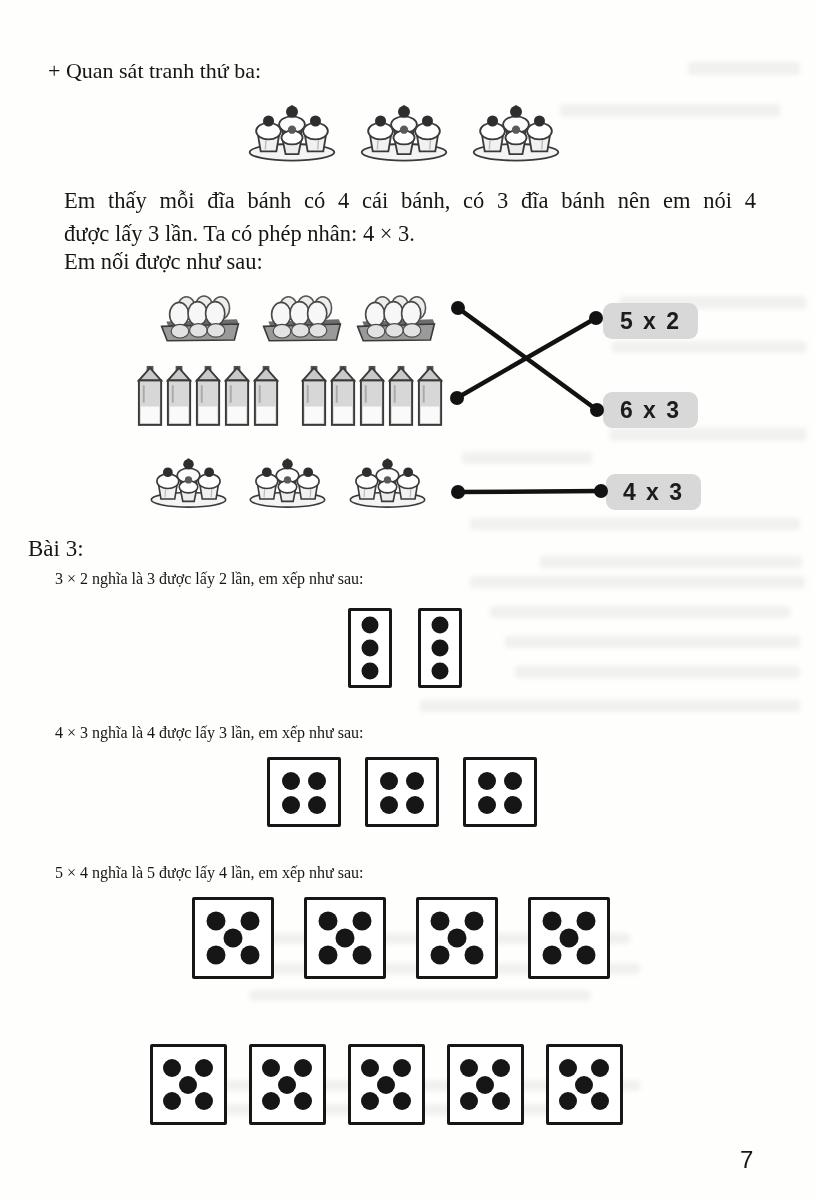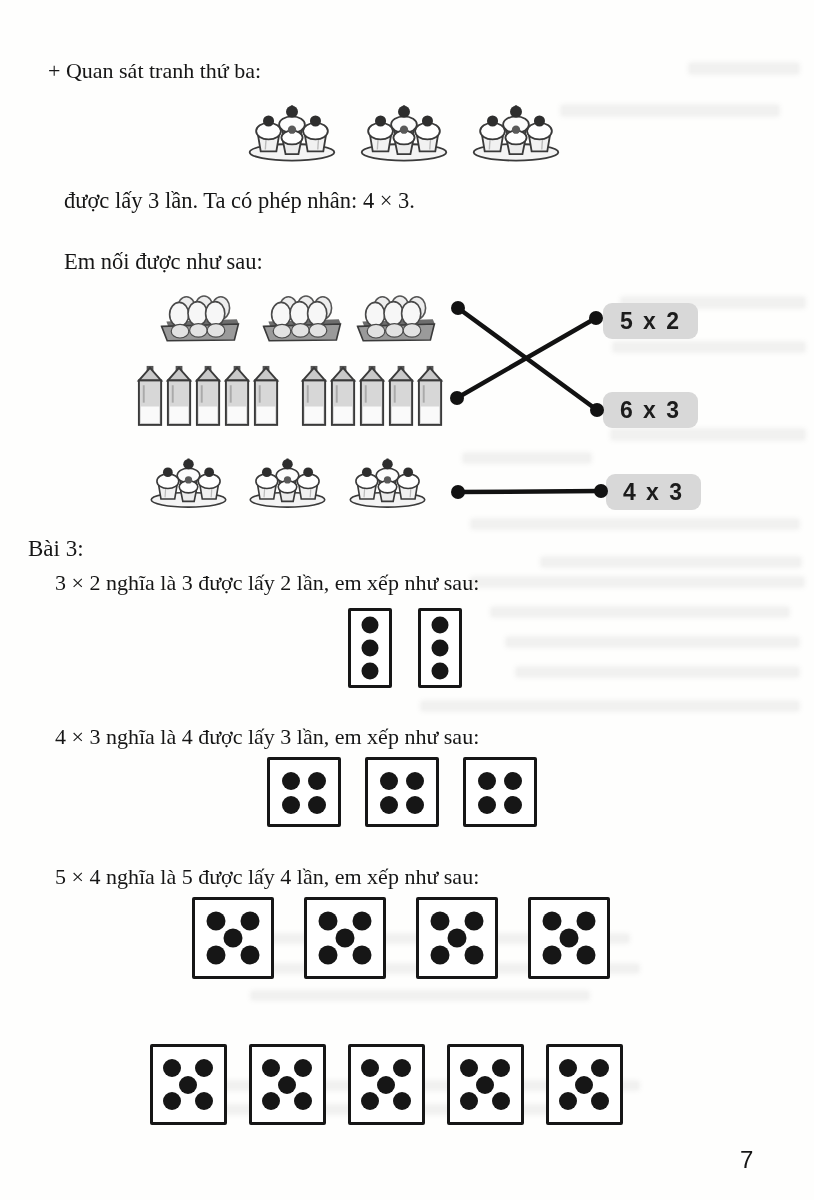--- a/index.html
+++ b/index.html
@@ -14,21 +14,21 @@
     font-family:"Liberation Serif","DejaVu Serif",serif;
   }
   .abs{position:absolute;}
   .bleed{position:absolute;background:rgba(110,110,110,.09);filter:blur(2px);border-radius:3px;}
   .observe{font-size:22px;}
   .para{width:692px;font-size:22.5px;line-height:33px;}
   .para-l1{display:block;text-align:justify;text-align-last:justify;white-space:nowrap;}
   .para-l2{display:block;}
   .lead{font-size:22.5px;}
   .title{font-size:23px;font-weight:normal;}
-  .stmt{position:absolute;font-size:22px;white-space:nowrap;}
+  .stmt{position:absolute;font-size:16px;white-space:nowrap;}
   .pill{
     position:absolute;background:var(--label-bg);border-radius:9px;
     width:95px;height:36px;display:flex;align-items:center;justify-content:center;
     font-family:"Liberation Sans","DejaVu Sans",sans-serif;font-weight:bold;
     font-size:23px;letter-spacing:2px;color:#1c1c1c;
   }
   .icon{position:absolute;line-height:0;}
   .connector{position:absolute;left:0;top:0;pointer-events:none;}
   .layer{position:absolute;left:0;top:0;width:814px;height:1200px;pointer-events:none;}
   .card-row{position:absolute;width:814px;display:flex;justify-content:center;}
@@ -114,20 +114,21 @@
     <line x1="79" y1="42" x2="78" y2="56" stroke="#bbb" stroke-width="1.5"></line>
     <ellipse cx="75.5" cy="36" rx="13.5" ry="9" fill="#ffffff" stroke="#3a3a3a" stroke-width="2"></ellipse>
     <circle cx="75.5" cy="25" r="6" fill="#2e2e2e"></circle>
     <polygon points="40,46 60,46 57,61 43,61" fill="#ececec" stroke="#3a3a3a" stroke-width="2"></polygon>
     <ellipse cx="50" cy="43" rx="11.5" ry="7.5" fill="#ffffff" stroke="#3a3a3a" stroke-width="2"></ellipse>
     <circle cx="50" cy="34.5" r="4.5" fill="#5a5a5a"></circle>
   </svg></div>
     </div>
 
   <div class="abs para" style="left:64px;top:184px">
+    <span class="para-l1">Em thấy mỗi đĩa bánh có 4 cái bánh, có 3 đĩa bánh nên em nói 4</span>
     <span class="para-l2">được lấy 3 lần. Ta có phép nhân: 4 × 3.</span>
   </div>
 
   <div class="abs lead" style="left:64px;top:249px">Em nối được như sau:</div>
 
   <div class="layer" id="matching">
       <div class="icon" style="left: 160px; top: 292px;"><svg width="80" viewBox="0 0 100 64">
     <ellipse cx="33" cy="20" rx="11" ry="14" fill="#ededed" stroke="#555" stroke-width="2"></ellipse>
     <ellipse cx="55" cy="19" rx="11" ry="14" fill="#ededed" stroke="#555" stroke-width="2"></ellipse>
     <ellipse cx="76" cy="20" rx="11" ry="14" fill="#ededed" stroke="#555" stroke-width="2"></ellipse>

